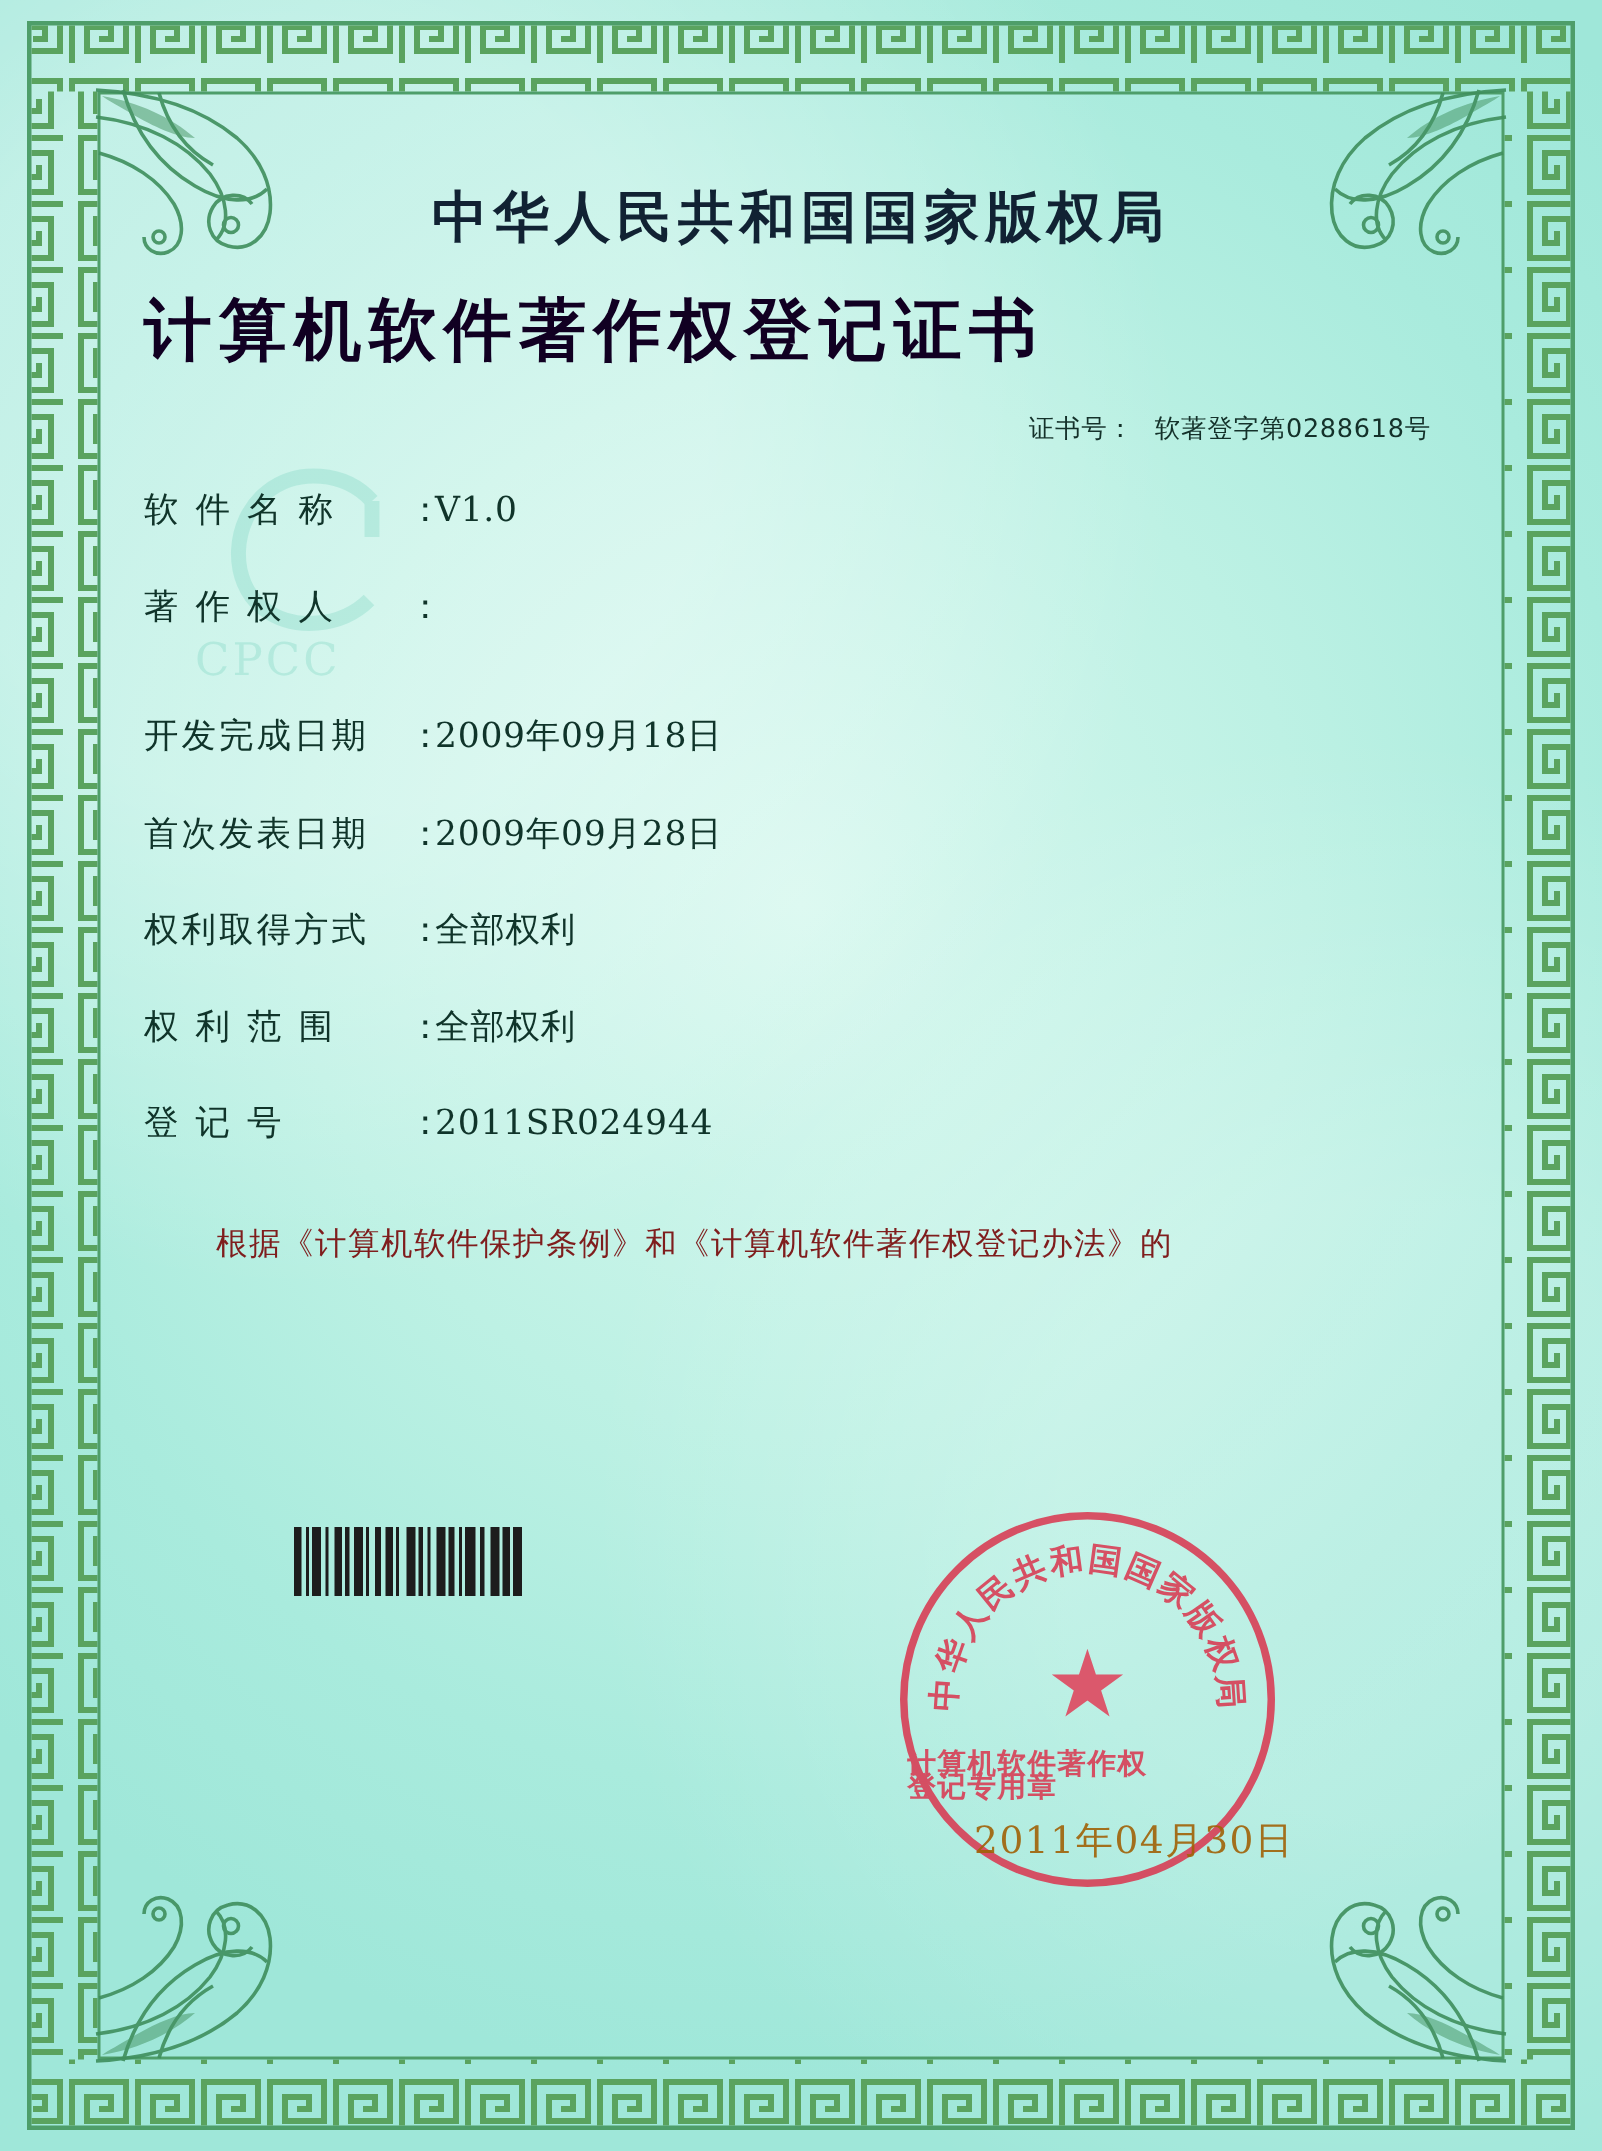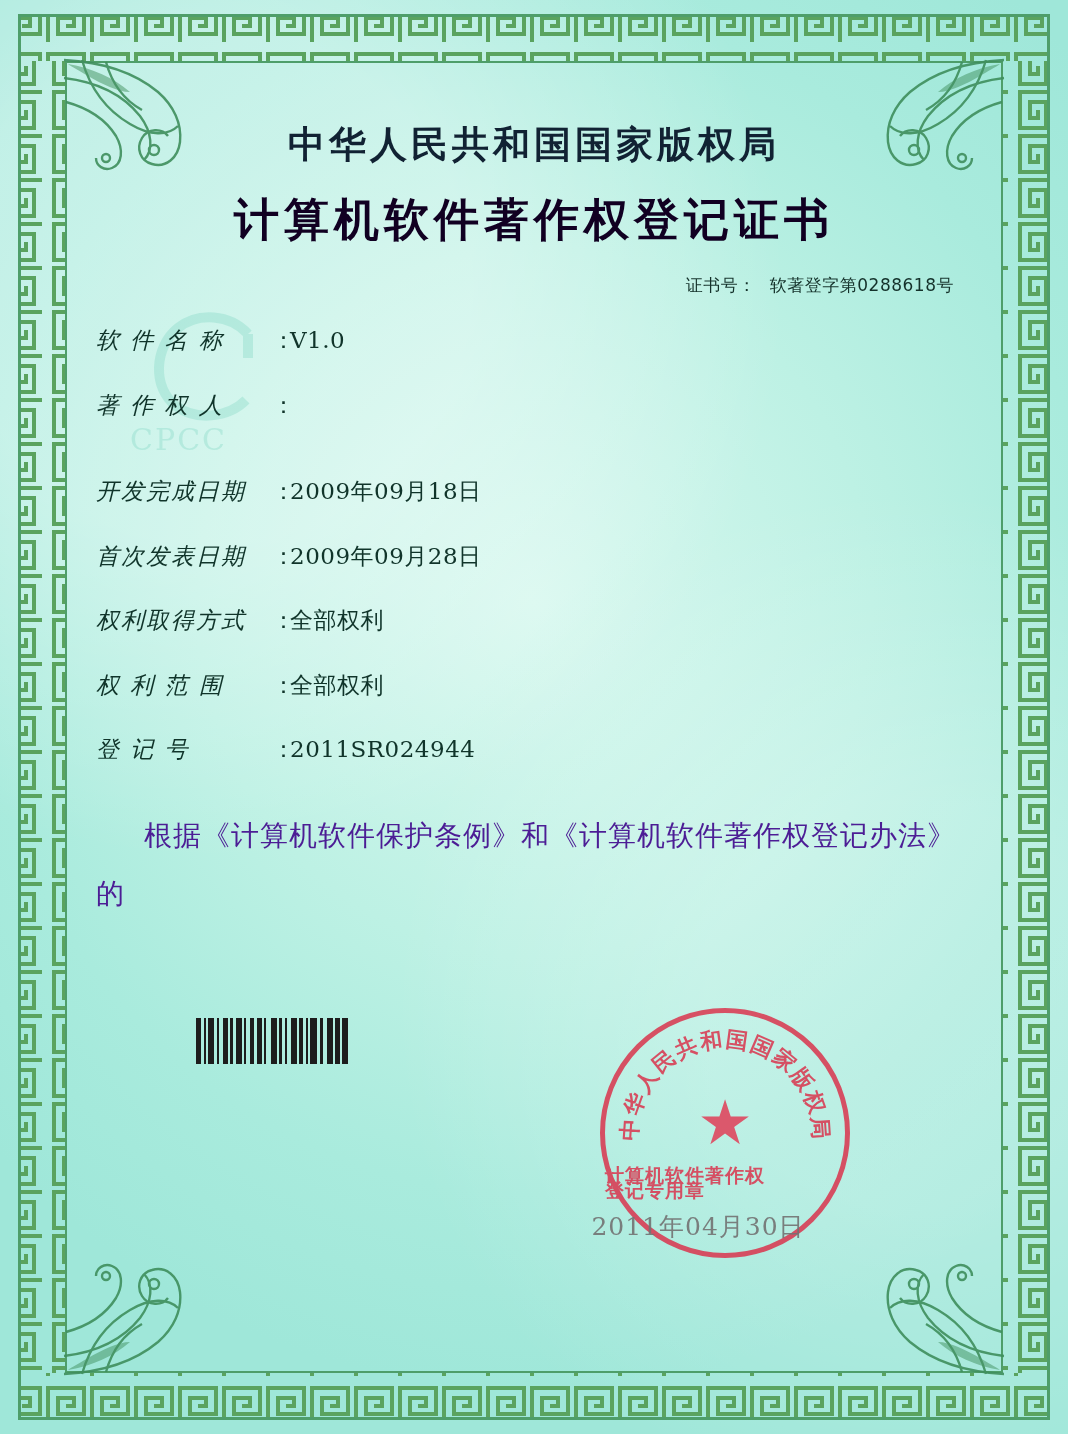--- a/index.html
+++ b/index.html
@@ -49,21 +49,20 @@
   .title-main{
     text-align:center;
     font-family:"DejaVu Serif","Liberation Serif",serif;
     font-weight:bold;
     font-size:37px;
     letter-spacing:4px;
     color:#123;
     margin:0 0 20px 0;
   }
   .title-sub{
-    text-align:center;
     font-family:Liberation Serif, serif;
     font-weight:bold;
     font-size:45px;
     letter-spacing:5px;
     color:#102;
     margin:0 0 24px 0;
   }
   .cert-no{
     text-align:right;
     font-size:17px;
@@ -78,38 +77,37 @@
     align-items:flex-start;
     font-size:23px;
     line-height:1.5;
     margin-bottom:30px;
     color:#10342a;
   }
   .field .label{
     width:176px;flex:0 0 176px;
     letter-spacing:2px;
     white-space:nowrap;
-    font-style:italic;
   }
   .field .colon{width:18px;flex:0 0 18px;text-align:center;}
   .field .value{
     flex:1;
     font-family:"DejaVu Serif","Liberation Serif",serif;
     letter-spacing:.5px;
   }
   .field .value .line2{display:block;}
 
   .gap-lg{height:22px;}
 
   .statement{
     margin-top:40px;
-    font-size:28px;
+    font-size:21px;
     line-height:2.1;
     letter-spacing:1px;
-    color:#4c1d95;
+    color:#7f1d1d;
   }
   .statement p{margin:0;}
   .statement .indent{text-indent:48px;}
 
   
   .barcode{
     position:absolute;left:196px;top:1018px;
     width:160px;height:46px;
     display:flex;align-items:stretch;
   }
@@ -133,23 +131,23 @@
     position:absolute;left:0;top:0;width:100%;height:100%;
   }
   .seal .seal-l1,.seal .seal-l2{
     position:absolute;left:0;right:0;text-align:left;
     font-family:"DejaVu Serif","Liberation Serif",serif;
     font-weight:bold;font-size:19px;letter-spacing:1px;
   }
   .seal .seal-l1{top:150px;}
   .seal .seal-l2{top:165px;}
   .seal-date{
-    position:absolute;left:580px;top:1210px;
+    position:absolute;left:638px;top:1210px;
     width:236px;text-align:center;
-    color:#737373;opacity:.9;
+    color:#a16207;opacity:.9;
     font-family:"DejaVu Serif","Liberation Serif",serif;
     font-size:25px;letter-spacing:1px;
   }
 </style>
 </head>
 <body>
 
 <div class="paper"></div>
 
 <svg style="position:absolute;left:0;top:0;width:1068px;height:1434px;">

